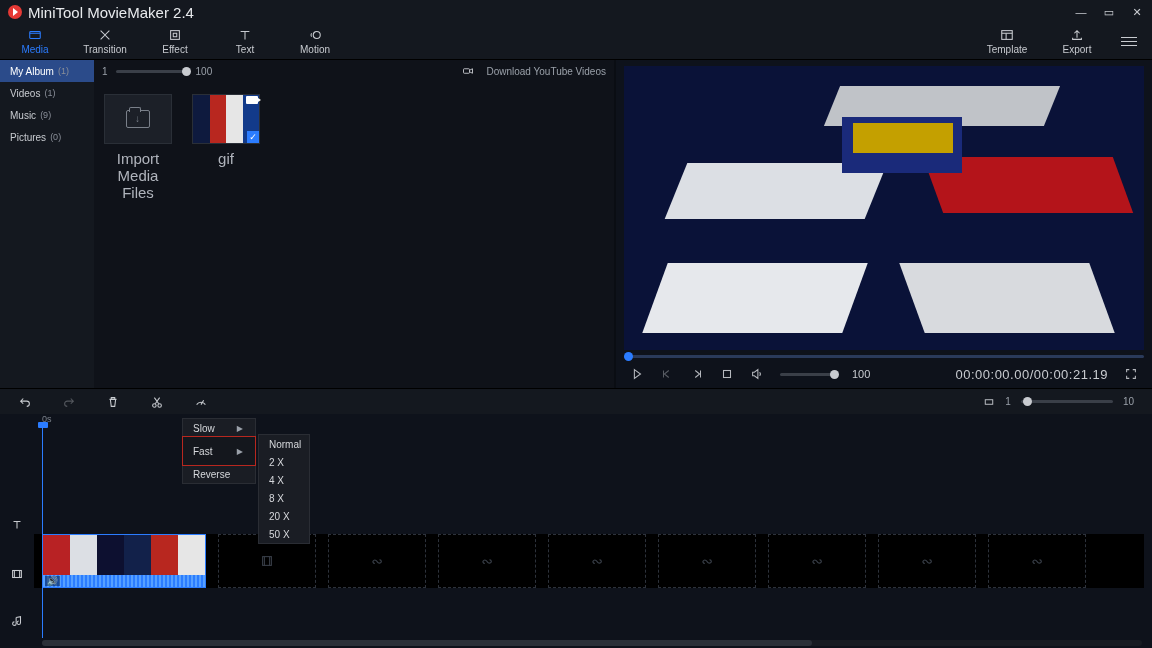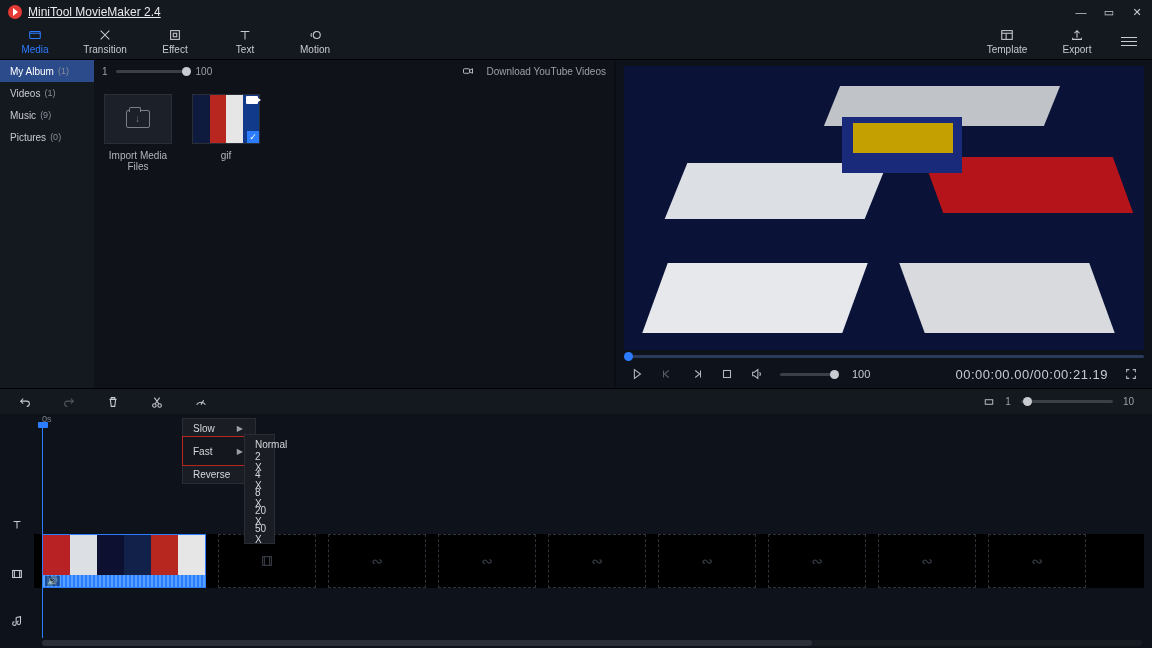--- a/index.html
+++ b/index.html
@@ -1,20 +1,20 @@
 <!DOCTYPE html>
 <html><head>
 <meta charset="utf-8">
 <style>
 * { margin:0; padding:0; box-sizing:border-box; font-family:"Segoe UI",Arial,sans-serif; user-select:none; }
 body { width:1152px; height:648px; background:#0e121b; color:#c8cbd0; overflow:hidden; font-size:11px; }
 .titlebar { height:24px; background:#14181f; display:flex; align-items:center; padding:0 8px; }
 .titlebar .logo { width:14px; height:14px; border-radius:50%; background:#e53935; margin-right:6px; position:relative; }
 .titlebar .logo::after { content:''; position:absolute; left:5px; top:3px; border-left:5px solid #fff; border-top:4px solid transparent; border-bottom:4px solid transparent; }
-.titlebar .title { font-size:12px; color:#e8eaed;text-decoration:underline; }
+.titlebar .title { font-size:15px; color:#e8eaed; }
 .titlebar .win-controls { margin-left:auto; display:flex; gap:14px; color:#c8cbd0; }
 .titlebar .win-controls span { cursor:pointer; width:14px; text-align:center; }
 .toolbar { height:36px; background:#14181f; display:flex; align-items:center; border-bottom:1px solid #000; }
 .tab { width:70px; height:36px; display:flex; flex-direction:column; align-items:center; justify-content:center; gap:2px; cursor:pointer; color:#c8cbd0; }
 .tab.active { color:#2b7cff; }
 .tab .ico { font-size:13px; height:14px; display:flex; align-items:center; }
 .tab .lab { font-size:10px; }
 .toolbar .right { margin-left:auto; display:flex; align-items:center; }
 .hamb { width:34px; height:34px; display:flex; flex-direction:column; align-items:center; justify-content:center; gap:3px; margin-right:6px; cursor:pointer; }
 .hamb span { width:16px; height:1px; background:#c8cbd0; }
@@ -28,21 +28,21 @@
 .media-head .slider { flex:0 0 72px; height:3px; background:#3a3f48; border-radius:2px; position:relative; }
 .media-head .slider .knob { position:absolute; right:-3px; top:-3px; width:9px; height:9px; background:#c8cbd0; border-radius:50%; }
 .media-head .dl { margin-left:auto; display:flex; align-items:center; gap:12px; cursor:pointer; }
 .media-body { flex:1; padding:12px 8px; display:flex; gap:16px; align-items:flex-start; overflow:hidden; }
 .thumb { width:72px; display:flex; flex-direction:column; align-items:center; gap:6px; }
 .thumb .box { width:68px; height:50px; background:#1a1f27; border:1px solid #2a2f37; display:flex; align-items:center; justify-content:center; position:relative; }
 .thumb .box.import { background:#1c2028; }
 .thumb .box .folder { width:24px; height:18px; border:1px solid #7a808a; border-radius:2px; position:relative; }
 .thumb .box .folder::before { content:''; position:absolute; top:-4px; left:2px; width:10px; height:4px; background:#1c2028; border:1px solid #7a808a; border-bottom:none; border-radius:2px 2px 0 0;}
 .thumb .box .folder::after { content:'↓'; position:absolute; left:8px; top:2px; color:#7a808a; font-size:10px;}
-.thumb .cap { font-size:10px; color:#b0b4bc; text-align:center; }
+.thumb .cap { font-size:15px; color:#b0b4bc; text-align:center; }
 .gif-thumb { display:flex; width:100%; height:100%; }
 .gif-thumb div { flex:1; }
 .g1{background:#0e1a3e;} .g2{background:#b8271f;} .g3{background:#e6e6e6;} .g4{background:#123a8a;}
 .badge-cam { position:absolute; top:1px; right:1px; width:12px; height:8px; background:#fff; border-radius:1px;}
 .badge-cam::after{content:'';position:absolute;right:-3px;top:2px;border-left:3px solid #fff;border-top:2px solid transparent;border-bottom:2px solid transparent;}
 .badge-chk { position:absolute; bottom:0; right:0; width:12px; height:12px; background:#2b7cff; color:#fff; font-size:9px; display:flex; align-items:center; justify-content:center;}
 .preview { width:536px; display:flex; flex-direction:column; padding:4px 8px 0 8px; background:#0e121b;}
 .video { flex:1; background:#000; position:relative; overflow:hidden; margin:2px 0;}
 .robot { position:absolute; inset:0; }
 .robot .sky { position:absolute; inset:0; background:#0a1238;}
@@ -413,21 +413,21 @@
           <span class="arrow">▶</span>
         </div>
       <div class="mitem hover">
           <span>Fast</span>
           <span class="arrow">▶</span>
         </div>
       <div class="mitem">
           <span>Reverse</span>
         </div>
     </div>
-    <div class="menu" style="left:210px;top:20px;width:31px">
+    <div class="menu" style="left:224px;top:20px;width:52px">
       <div class="mitem">
           <span>Normal</span>
         </div>
       <div class="mitem">
           <span>2 X</span>
         </div>
       <div class="mitem">
           <span>4 X</span>
         </div>
       <div class="mitem">

